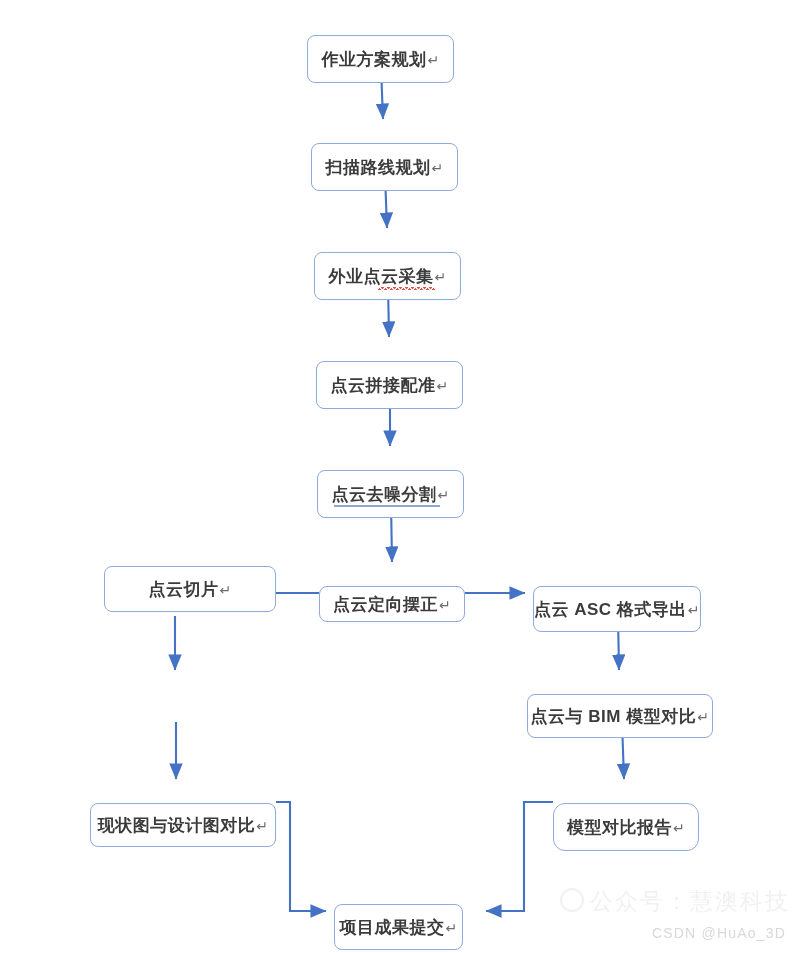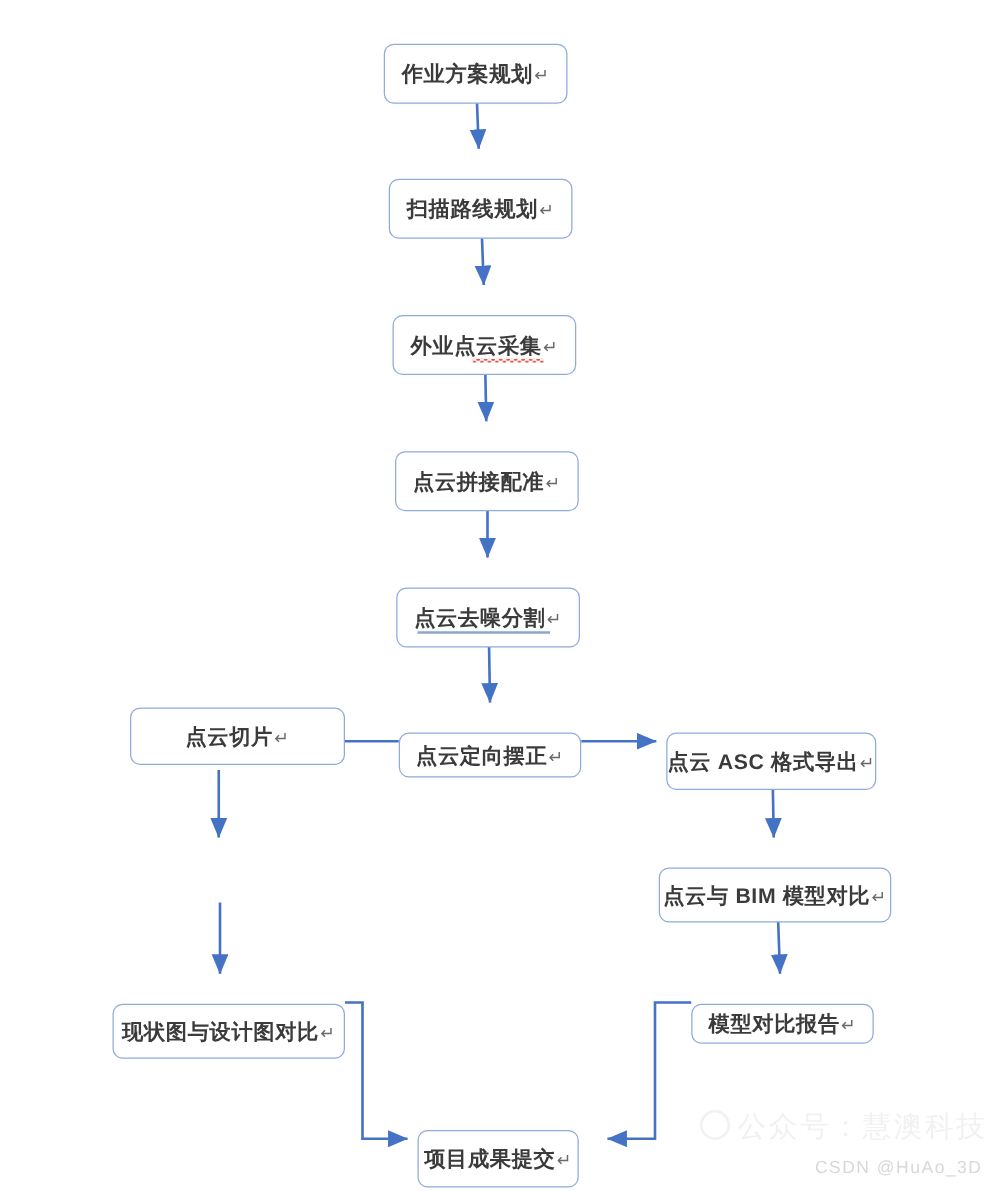--- a/index.html
+++ b/index.html
@@ -182,21 +182,21 @@
 
 
   <div class="node" style="left:527px;top:678px;width:186px;height:44px;align-items:center;">
     <span class="lbl"><span>点云与 BIM 模型对比</span><span class="pilcrow">↵</span></span>
   </div>
 
   <div class="node" style="left:90px;top:787px;width:186px;height:44px;">
     <span class="lbl"><span>现状图与设计图对比</span><span class="pilcrow">↵</span></span>
   </div>
 
-  <div class="node" style="left:553px;top:787px;width:146px;height:32px;">
+  <div class="node" style="left:553px;top:787px;width:146px;height:48px;border-radius:12px;">
     <span class="lbl"><span>模型对比报告</span><span class="pilcrow">↵</span></span>
   </div>
 
   <div class="node" style="left:334px;top:888px;width:129px;height:46px;">
     <span class="lbl"><span>项目成果提交</span><span class="pilcrow">↵</span></span>
   </div>
 
   <div class="wm-fg">CSDN @HuAo_3D</div>
 
 </div>

